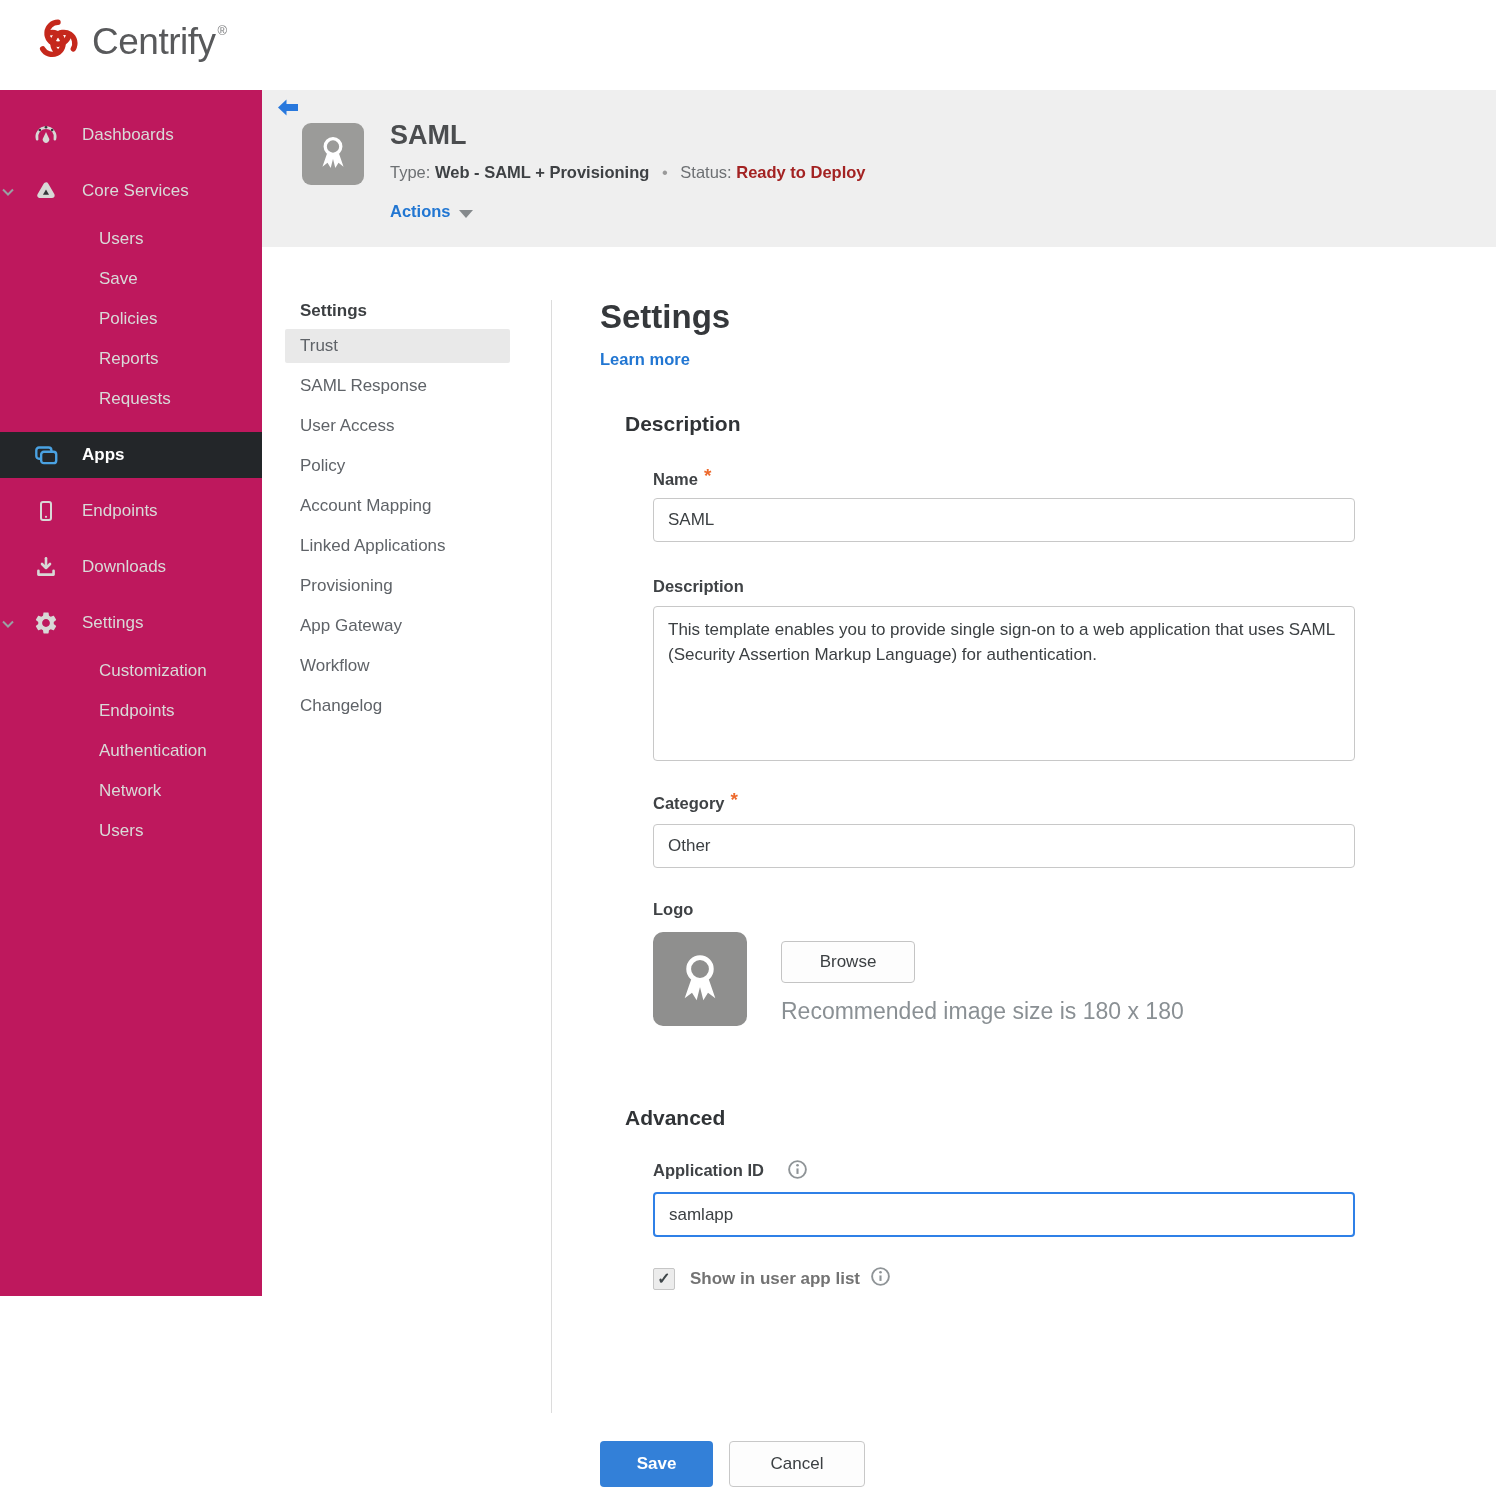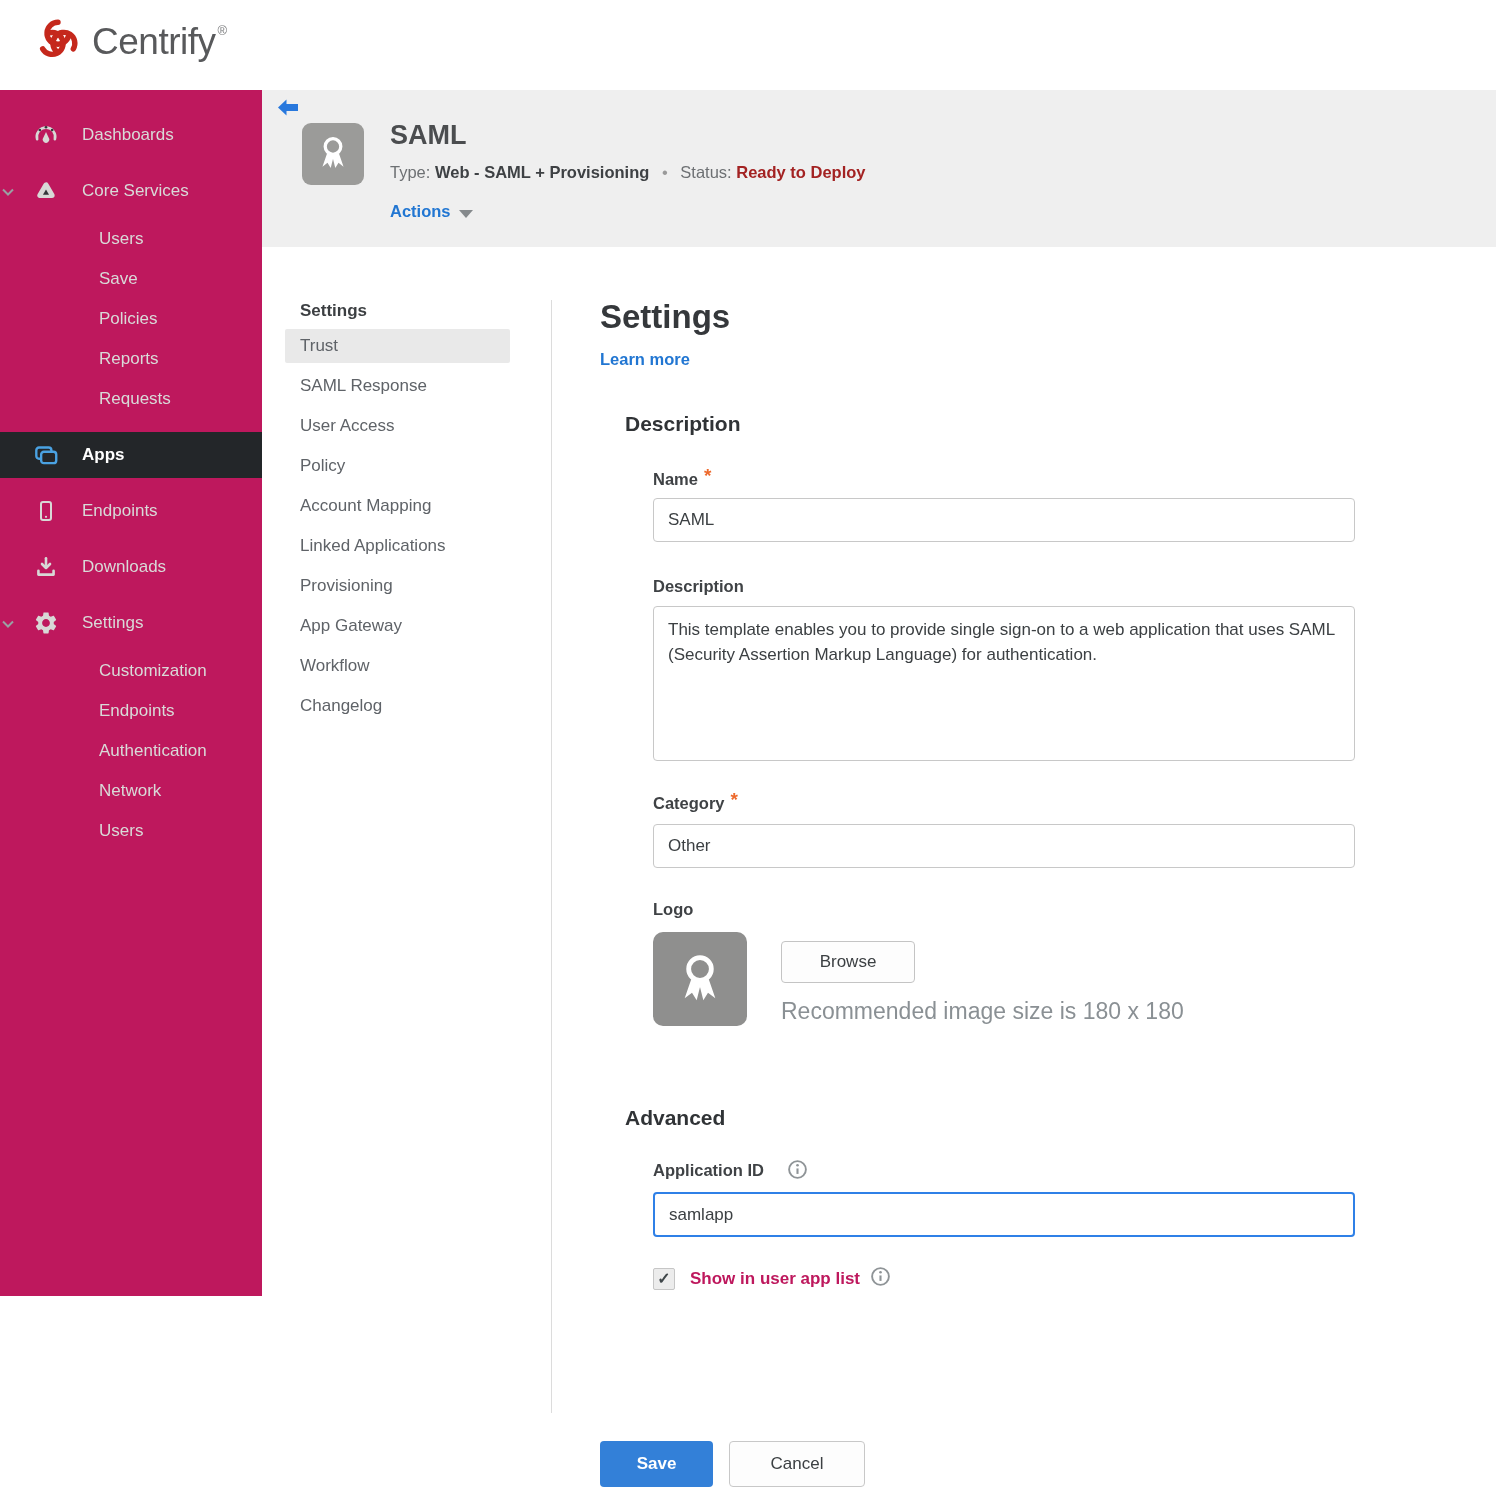--- a/index.html
+++ b/index.html
@@ -61,21 +61,21 @@
   .txt-input.focused { border:2px solid #2f80e7; }
   .logo-tile { position:absolute; left:53px; width:94px; height:94px; background:#8f8f8e; border-radius:10px;
                display:flex; align-items:center; justify-content:center; }
   .browse-btn { position:absolute; left:181px; width:134px; height:42px; background:#fdfdfd; border:1px solid #c4c4c4;
                 border-radius:4px; font-size:17px; color:#3c4043; cursor:pointer; font-family:"Liberation Sans", sans-serif; }
   .hint { position:absolute; left:181px; font-size:23px; color:#8a9094; }
   .info-ic { display:inline-block; vertical-align:middle; cursor:pointer; }
   .cb-row { position:absolute; left:53px; display:flex; align-items:center; }
   .checkbox { width:22px; height:22px; background:#ececec; border:1px solid #c6c6c6; border-radius:2px;
               display:flex; align-items:center; justify-content:center; font-size:16px; font-weight:bold; color:#3f4649; cursor:pointer; }
-  .cb-label { font-size:17px; font-weight:bold; color:#be185d; margin-left:15px; margin-right:10px; }
+  .cb-label { font-size:17px; font-weight:bold; color:#737373; margin-left:15px; margin-right:10px; }
   .btn-save { position:absolute; left:0; width:113px; height:46px; background:#3380d8; border:none; border-radius:4px;
               color:#ffffff; font-size:17px; font-weight:bold; cursor:pointer; font-family:"Liberation Sans", sans-serif; }
   .btn-cancel { position:absolute; left:129px; width:136px; height:46px; background:#fdfdfd; border:1px solid #c8c8c8;
                 border-radius:4px; color:#3c4043; font-size:17px; cursor:pointer; font-family:"Liberation Sans", sans-serif; }
 </style>
 </head>
 <body>
 
 <div class="topbar">
   <div class="brand">

